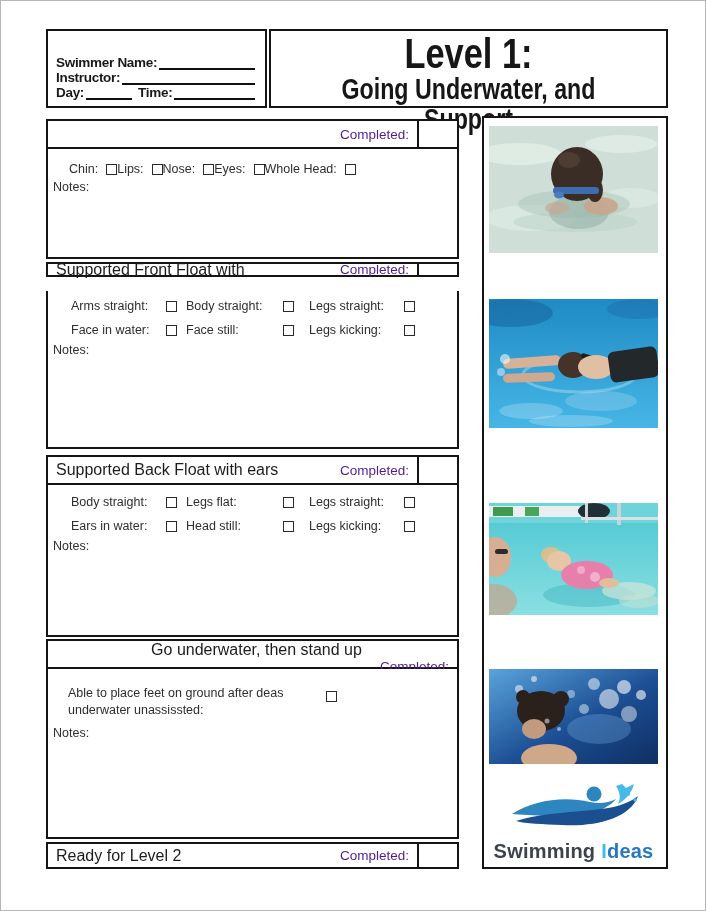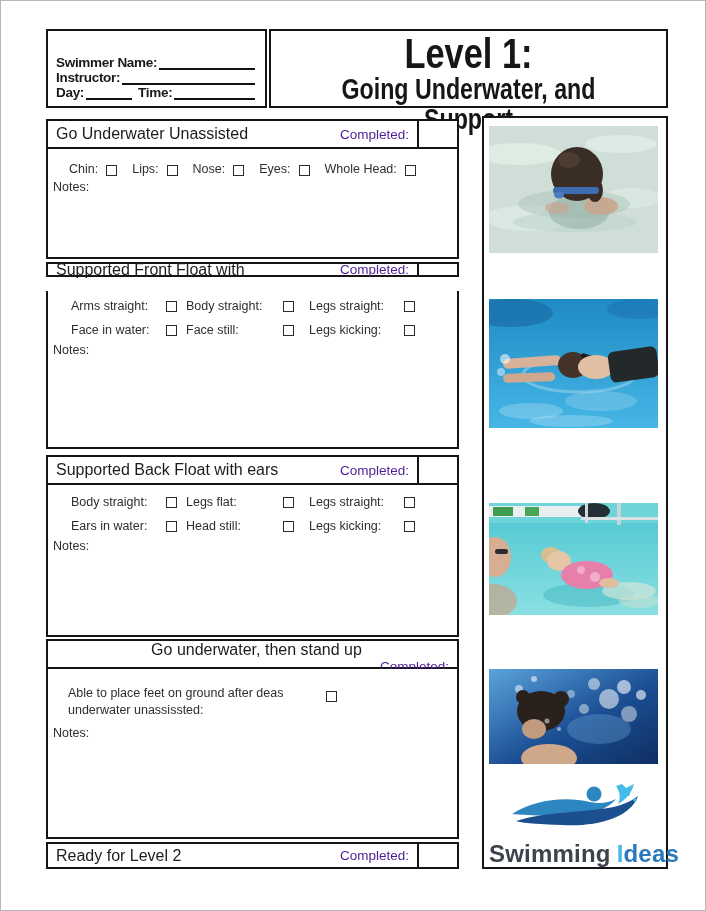--- a/index.html
+++ b/index.html
@@ -32,39 +32,39 @@
   }
   .sec-title{font-size:16px; color:#1c1c1c;}
   .completed{margin-left:auto; margin-right:8px; font-size:13.5px; color:#4c1d95;}
   .ccell{width:38px; align-self:stretch; border-left:2px solid #151515; background:#fff;}
   .secbody{
     position:absolute; left:45px; width:413px; border:2px solid #151515; border-top:none;
     box-sizing:border-box; background:#fff; font-size:12.5px; color:#2e2e2e;
   }
   .cbx{display:inline-block; width:11px; height:11px; border:1.5px solid #2a2a2a; background:#fff; box-sizing:border-box;}
   .checksrow{margin:13px 0 0 21px; display:flex; align-items:center;}
-  .ci{display:flex; align-items:flex-end; margin-right:15px;}
+  .ci{display:flex; align-items:center; }
   .ci .lbl{margin-right:8px;}
   .notes{margin:4px 0 0 5px;}
   .grid{display:grid; grid-template-columns:95px 20px 97px 26px 95px 30px; row-gap:10px; align-items:center; margin-left:23px;}
   .g-top-a{margin-top:8px;}
   .g-top-b{margin-top:10px;}
   .notes-b{margin-top:6px;}
   .statement{margin:16px 0 0 20px; line-height:1.36;}
   .statement span{display:block;}
   .s4cbx{position:absolute; left:278px; top:22px;}
   
   .photocol{
     position:absolute; left:481px; top:115px; width:186px; height:753px;
     border:2px solid #151515; box-sizing:border-box; background:#fff;
   }
   .photo{position:absolute; left:5px; width:169px; overflow:hidden;}
   .photo svg{display:block;}
   .logo{position:absolute; left:5px; top:666px; width:169px; text-align:center;}
-  .logo-text{display:flex; gap:6px; font-weight:bold; font-size:24px; letter-spacing:0.2px; margin-top:2px;}
+  .logo-text{display:flex; justify-content:center; gap:6px; font-weight:bold; font-size:20px; letter-spacing:0.2px; margin-top:2px;}
   .lw1{color:#3d434d;}
   .lw2i{color:#45b9e8;}
   .lw2r{color:#2878be;}
 </style>
 </head>
 <body>
 
 <div class="page">
 
   <div class="info-box">
@@ -83,21 +83,20 @@
       <span class="uline"></span>
     </div>
   </div>
 
   <div class="title-box">
     <div class="title-l1">Level 1:</div>
     <div class="title-l2">Going Underwater, and Support</div>
   </div>
 
   <div class="sechdr" style="top:118px; height:30px;">
-    <span class="sec-title">Go Underwater Unassisted</span>
     <span class="completed">Completed:</span>
     <span class="ccell"></span>
   </div>
   <div class="secbody" style="top:148px; height:110px;">
     <div class="checksrow">
       <span class="ci">
           <span class="lbl">Chin:</span>
           <span class="cbx"></span>
         </span>
       <span class="ci">

